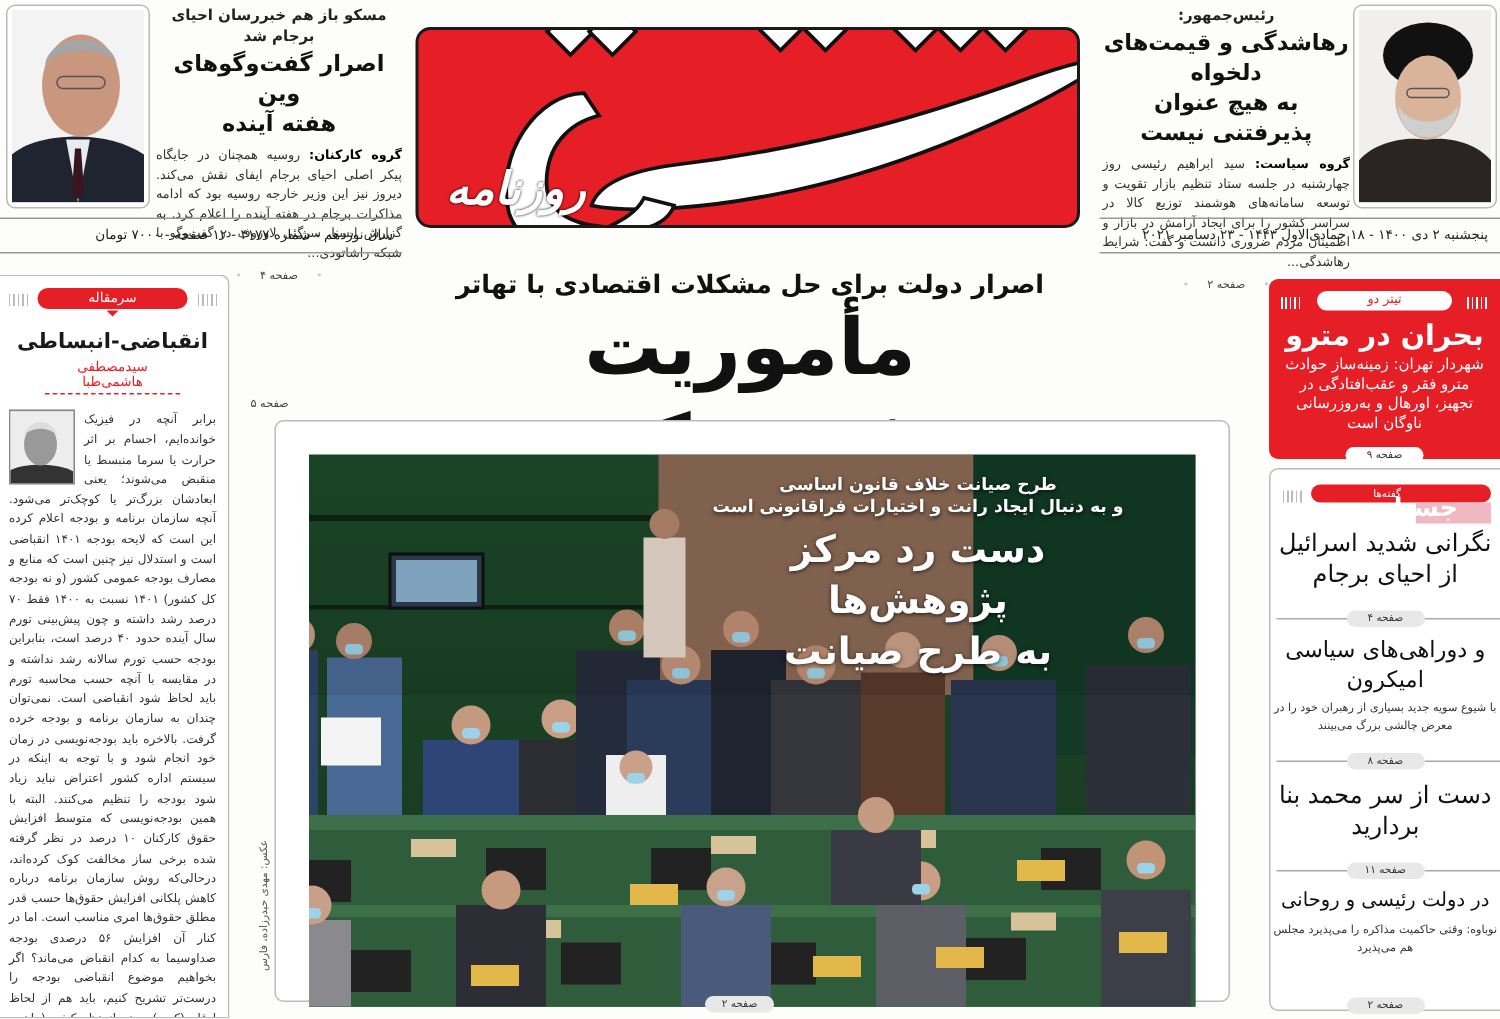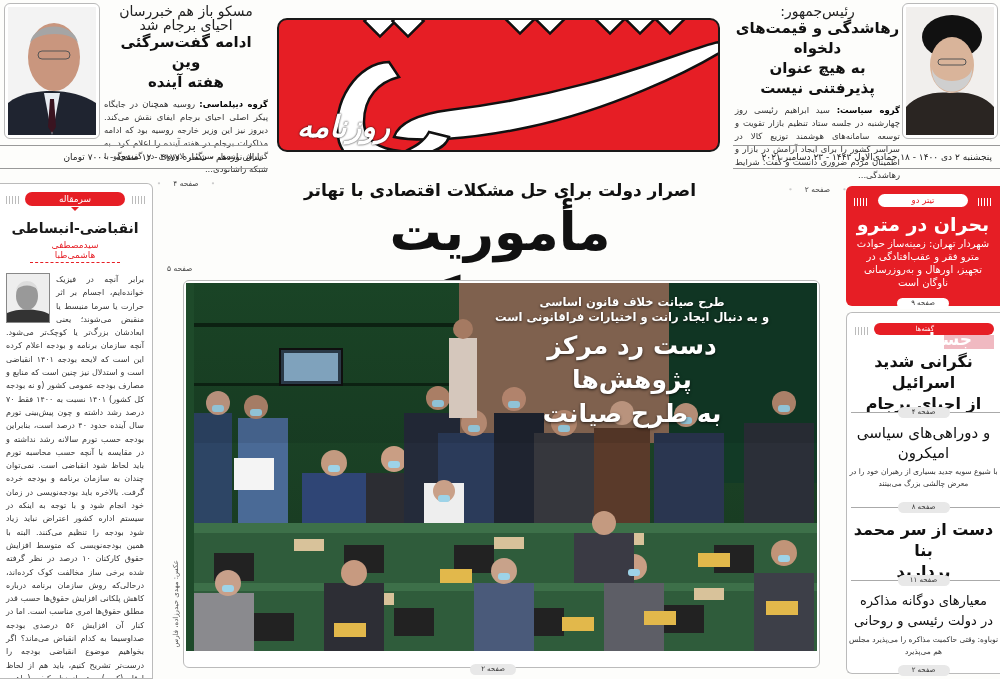--- a/index.html
+++ b/index.html
@@ -17,21 +17,21 @@
     font-style: italic; font-weight: bold; font-size: 30px; letter-spacing: 2px;
     text-shadow: 0 0 2px #000;
   }
 
   .photo-frame {
     position: absolute; border: 1px solid #b9b9b9; border-radius: 6px; background: #fff; padding: 3px;
   }
   .photo-inner { width: 100%; height: 100%; position: relative; overflow: hidden; background: #e7e7e7; }
 
   .top-story { position: absolute; text-align: center; }
-  .kicker { font-size: 14px; font-weight: normal; color: #222; line-height: 14px; }
+  .kicker { font-size: 10px; font-weight: bold; color: #222; line-height: 14px; }
   .top-headline { font-size: 15px; font-weight: bold; line-height: 20px; color: #111; }
   .lead { font-size: 8.5px; line-height: 13px; color: #333; text-align: justify; text-align-last: right; margin-top: 6px; }
   .lead b { color: #000; }
   .page-ref { font-size: 7.5px; color: #444; text-align: center; margin-top: 3px; }
   .page-ref::before, .page-ref::after { content: "•"; color: #ccc; margin: 0 12px; }
 
   .dateline { position: absolute; top: 145px; height: 24px; border-top: 1px solid #999; border-bottom: 1px solid #999; font-size: 9px; line-height: 22px; color: #222; }
 
   
   .editorial {
@@ -46,38 +46,38 @@
   .ed-title { font-size: 14px; font-weight: bold; text-align: center; margin-top: 14px; }
   .ed-author { font-size: 9px; color: #e61e25; text-align: center; margin-top: 4px; border-bottom: 1px dashed #e61e25; padding-bottom: 2px; width: 90px; margin-left: auto; margin-right: auto; }
   .ed-body { font-size: 8px; line-height: 13.3px; color: #333; text-align: justify; margin-top: 10px; }
   .ed-portrait { float: left; width: 44px; height: 50px; margin: 0 6px 2px 0; border: 1px solid #888; background: #ddd; position: relative; overflow: hidden; }
 
   
   .main-kicker { position: absolute; left: 270px; top: 180px; width: 460px; text-align: center; font-size: 17px; font-weight: bold; color: #111; }
   .main-headline { position: absolute; left: 270px; top: 200px; width: 460px; text-align: center; font-size: 52px; font-weight: bold; line-height: 64px; color: #111; letter-spacing: -1px; }
   .main-page { position: absolute; left: 167px; top: 264px; font-size: 7.5px; color: #444; }
 
-  .photo-card { position: absolute; left: 183px; top: 280px; width: 637px; height: 388px; border: 1px solid #bbb; border-radius: 6px; background: #fff; padding: 2px; }
+  .photo-card { position: absolute; left: 183px; top: 280px; width: 637px; height: 388px; border: 1px solid #bbb; border-radius: 6px; background: #fff; padding: 22px; }
   .photo-scene { position: relative; width: 100%; height: 368px; overflow: hidden; background: #1e4a2a; }
   .photo-caption-vert { position: absolute; left: 172px; top: 560px; font-size: 7px; color: #555; writing-mode: vertical-rl; transform: rotate(180deg); }
   .overlay-text { position: absolute; right: 40px; top: 12px; width: 290px; text-align: center; color: #fff; text-shadow: 0 1px 3px rgba(0,0,0,0.7); }
   .overlay-sub { font-size: 11.5px; font-weight: bold; line-height: 15px; }
   .overlay-head { font-size: 25px; font-weight: bold; line-height: 34px; margin-top: 4px; }
   .bottom-page-pill { position: absolute; left: 470px; top: 664px; width: 46px; height: 11px; background: #e8e8e8; border-radius: 6px; font-size: 7px; text-align: center; line-height: 11px; color: #333; }
 
   
   .red-box { position: absolute; left: 846px; top: 186px; width: 154px; height: 120px; background: #e61e25; border-radius: 6px 0 0 6px; padding: 8px 8px; color: #fff; text-align: center; }
   .pill-white { background: #fff; color: #e61e25; border-radius: 8px; height: 13px; line-height: 13px; font-size: 8.5px; width: 90px; margin: 0 auto; }
   .red-head { font-size: 19px; font-weight: bold; margin-top: 6px; }
   .red-body { font-size: 10px; line-height: 13px; margin-top: 2px; }
   .red-page { position: absolute; left: 50%; bottom: -3px; margin-left: -26px; width: 52px; height: 11px; background: #fff; color: #333; border-radius: 6px; font-size: 7px; line-height: 11px; }
 
   .right-list { position: absolute; left: 846px; top: 312px; width: 154px; height: 362px; border: 1px solid #bbb; border-right: none; border-radius: 6px 0 0 6px; background: #fff; }
   .rl-item { position: absolute; left: 0; width: 100%; text-align: center; }
-  .rl-head { font-size: 16px; font-weight: bold; line-height: 21px; color: #111; }
+  .rl-head { font-size: 16px; font-weight: normal; line-height: 21px; color: #111; }
   .rl-head-light { font-size: 15px; line-height: 20px; color: #111; }
   .rl-sub { font-size: 7.5px; line-height: 12px; color: #333; margin-top: 3px; }
   .rl-sep { position: absolute; left: 4px; right: 0; height: 1px; background: #aaa; }
   .rl-page { position: absolute; left: 50%; margin-left: -26px; width: 52px; height: 11px; background: #e8e8e8; border-radius: 6px; font-size: 7px; line-height: 11px; text-align: center; color: #333; }
   .jostar { position: absolute; right: 6px; top: 10px; width: 142px; height: 26px; }
 </style>
 </head>
 <body>
 
 <div class="masthead-logo">
@@ -131,24 +131,24 @@
       <ellipse cx="46" cy="50" rx="26" ry="34" fill="#c9967e"></ellipse>
       <path d="M22 36 C 26 14, 66 14, 70 36 C 64 24, 30 24, 22 36 Z" fill="#a5a5a5"></path>
       <rect x="30" y="44" width="32" height="8" rx="4" fill="none" stroke="#555" stroke-width="1"></rect>
     </svg>
   </div>
 </div>
 
 <div class="top-story" style="left:104px; top:4px; width:164px;">
   <div class="kicker">مسکو باز هم خبررسان احیای برجام شد</div>
   <div class="top-headline">
-    <div>ادامه گفت‌سرگئی وین</div>
+    <div>اصرار گفت‌وگوهای وین</div>
     <div>هفته آینده</div>
   </div>
-  <div class="lead"><b>گروه دیپلماسی:</b><span> روسیه همچنان در جایگاه پیکر اصلی احیای برجام ایفای نقش می‌کند. دیروز نیز این وزیر خارجه روسیه بود که ادامه مذاکرات برجام در هفته آینده را اعلام کرد. به گزارش ایسنا، سرگئی لاوروف در گفت‌وگو با شبکه راشاتودی...</span></div>
+  <div class="lead"><b>گروه کارکنان:</b><span> روسیه همچنان در جایگاه پیکر اصلی احیای برجام ایفای نقش می‌کند. دیروز نیز این وزیر خارجه روسیه بود که ادامه مذاکرات برجام در هفته آینده را اعلام کرد. به گزارش ایسنا، سرگئی لاوروف در گفت‌وگو با شبکه راشاتودی...</span></div>
   <div class="page-ref">صفحه ۴</div>
 </div>
 
 <div class="dateline" style="left:733px; width:267px; padding-right:8px;">پنجشنبه ۲ دی ۱۴۰۰ - ۱۸ جمادی‌الاول ۱۴۴۳ - ۲۳ دسامبر ۲۰۲۱</div>
 <div class="dateline" style="left:0; width:268px; padding-right:6px;">سال نوزدهم - شماره ۴۱۷۷ - ۱۲ صفحه - ۷۰۰۰ تومان</div>
 
 <div class="editorial">
   <div class="hatch" style="left:6px;"></div>
   <div class="hatch" style="right:6px;"></div>
   <div class="pill-red">سرمقاله</div>
@@ -335,18 +335,17 @@
   <div class="rl-page" style="top:189px;">صفحه ۸</div>
 
   <div class="rl-item" style="top:206px;">
     <div class="rl-head">دست از سر محمد بنا</div>
     <div class="rl-head">بردارید</div>
   </div>
   <div class="rl-sep" style="top:267px;"></div>
   <div class="rl-page" style="top:262px;">صفحه ۱۱</div>
 
   <div class="rl-item" style="top:278px;">
-    <div class="rl-head-light" style="font-size:13px;">معیارهای دوگانه مذاکره</div>
     <div class="rl-head-light" style="font-size:13px;">در دولت رئیسی و روحانی</div>
     <div class="rl-sub">نوباوه: وقتی حاکمیت مذاکره را می‌پذیرد مجلس هم می‌پذیرد</div>
   </div>
   <div class="rl-page" style="top:352px;">صفحه ۲</div>
 </div>
 
 </body></html>

